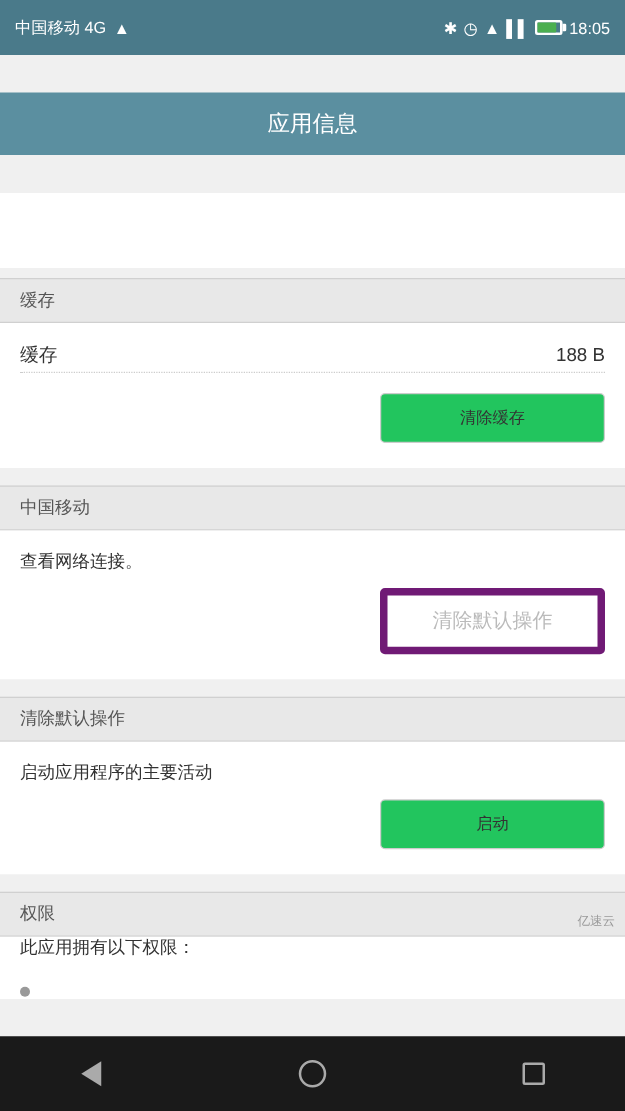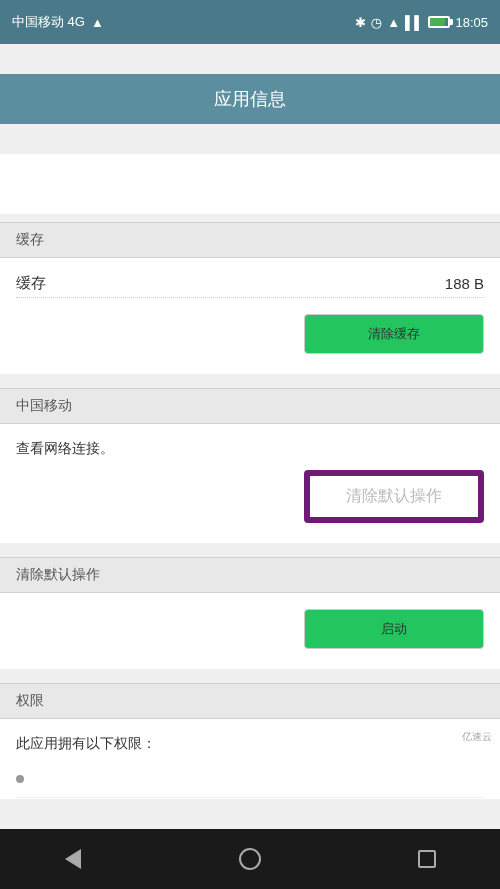--- a/index.html
+++ b/index.html
@@ -175,21 +175,21 @@
 
     .launch-text {
       font-size: 14px;
       color: #333;
       padding: 4px 0 8px 0;
     }
 
     
     .perm-section {
       background: white;
-      padding: 16px 16px;
+      padding: 0 16px;
     }
 
     .perm-intro {
       font-size: 14px;
       color: #333;
       margin-bottom: 8px;
     }
 
     .perm-item {
       display: flex;
@@ -326,20 +326,21 @@
           <div class="btn-disabled">清除默认操作</div>
         </div>
       </div>
     </div>
 
     <div class="section">
       <div class="section-header">
         <span>清除默认操作</span>
       </div>
       <div class="section-body">
+        <div class="launch-text">启动应用程序的主要活动</div>
         <div class="btn-container">
           <button class="btn">启动</button>
         </div>
       </div>
     </div>
 
     <div class="section">
       <div class="section-header">
         <span>权限</span>
       </div>

